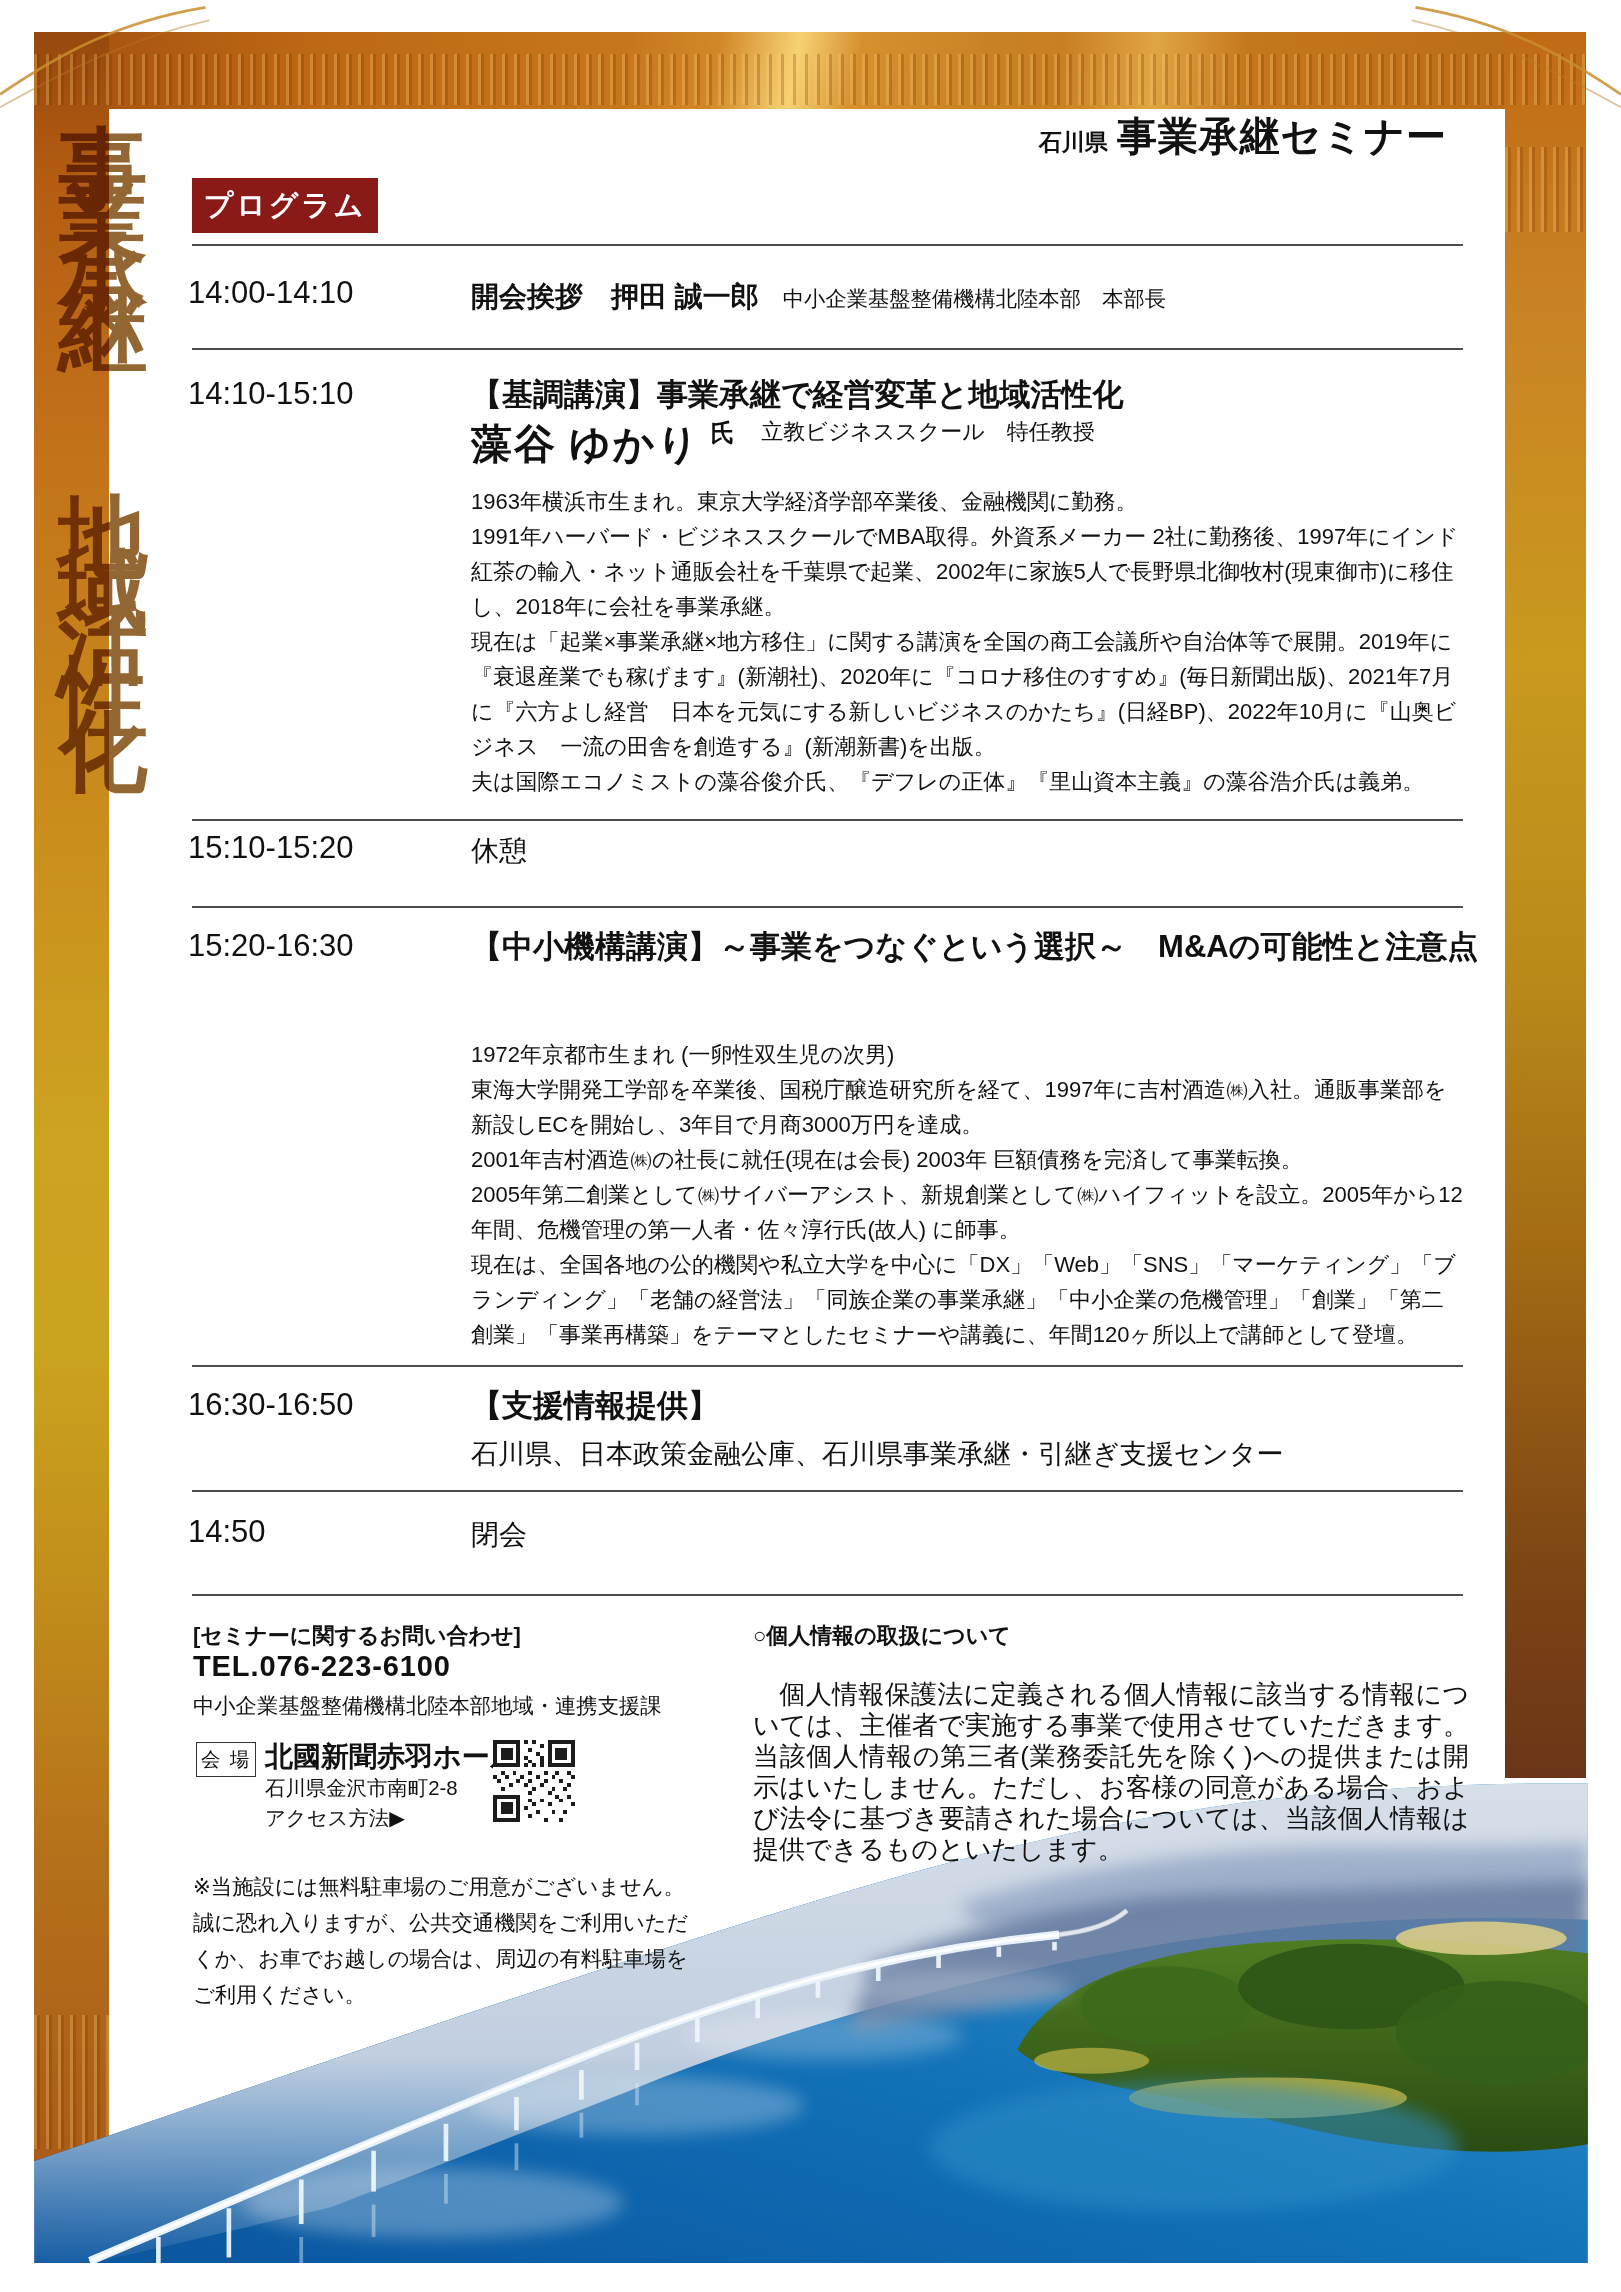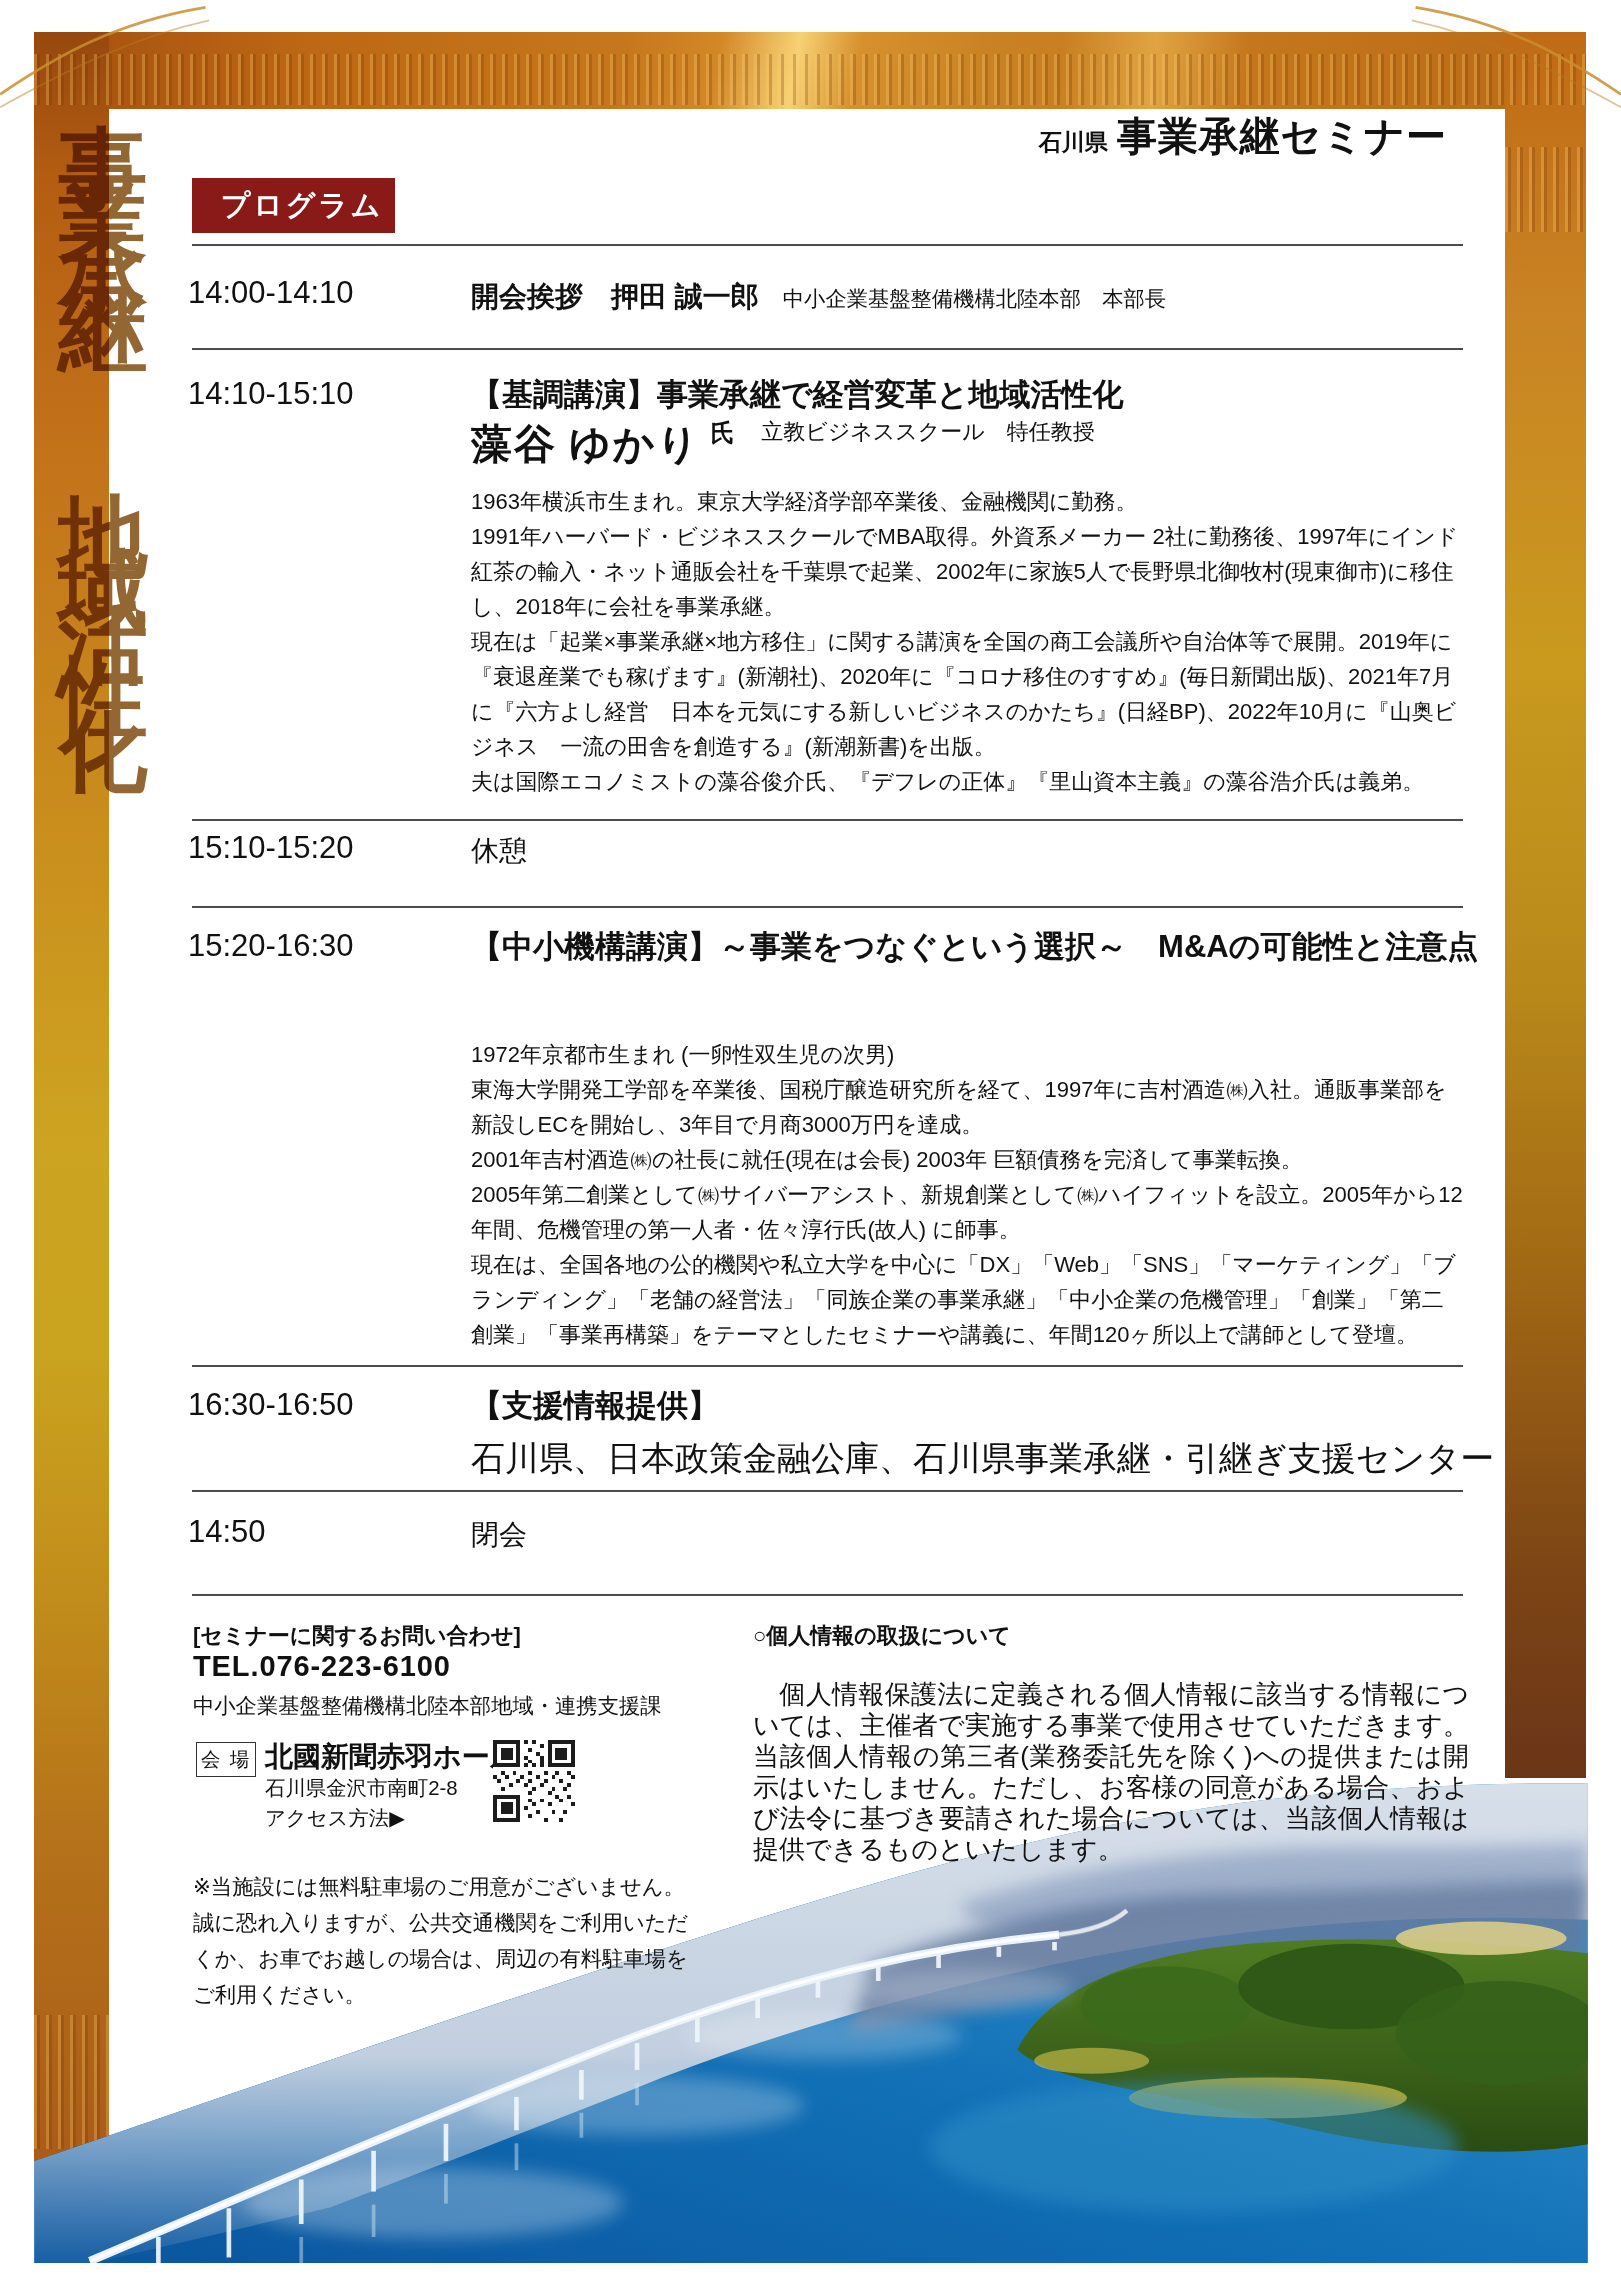--- a/index.html
+++ b/index.html
@@ -16,41 +16,41 @@
   .dash{background:repeating-linear-gradient(90deg,rgba(255,205,110,.30) 0 2.8px,rgba(115,45,0,.25) 2.8px 5.6px,transparent 5.6px 12px);}
   .sweep{left:34px;top:32px;width:1552px;height:77px;
     background:linear-gradient(100deg,transparent 38%,rgba(255,195,80,.18) 44%,rgba(255,224,130,.85) 49%,rgba(255,195,80,.25) 53%,transparent 61%),
                linear-gradient(95deg,transparent 66%,rgba(255,215,110,.45) 72%,transparent 78%);}
   
   .side-title{left:58px;top:52px;writing-mode:vertical-rl;text-orientation:upright;
     font-family:"Liberation Serif","DejaVu Serif",serif;font-weight:600;
     font-size:89px;letter-spacing:54px;color:#8a5a22;opacity:.92;mix-blend-mode:multiply;line-height:1;}
   
   .badge{left:192px;top:178px;width:186px;height:55px;background:#8a1a17;color:#fff;
-    display:flex;align-items:center;justify-content:center;font-size:29px;font-weight:700;letter-spacing:2.8px;padding-left:17px;}
+    display:flex;align-items:center;justify-content:center;font-size:29px;font-weight:700;letter-spacing:2.8px;}
   .main-title{right:174px;top:109px;display:flex;align-items:baseline;gap:9.3px;
     font-family:"Liberation Serif","DejaVu Serif",serif;}
   .main-title .region{font-size:23px;font-weight:700;}
   .main-title .ttl{font-size:40px;font-weight:700;letter-spacing:0.9px;}
   .rule{left:192px;width:1271px;height:1.9px;background:#4c4c4c;}
   
   .time{left:188px;font-size:31px;font-weight:400;white-space:nowrap;}
   .rowtitle{left:471px;font-size:31px;font-weight:700;white-space:nowrap;}
   .rowline{left:471px;display:flex;align-items:baseline;gap:24px;white-space:nowrap;}
   .rowline .t{font-size:28px;font-weight:700;}
   .rowline .n{font-size:21.3px;font-weight:500;}
   .speaker{left:471px;display:flex;align-items:flex-start;gap:10px;white-space:nowrap;
     font-family:"Liberation Serif","DejaVu Serif",serif;}
   .speaker .nm{font-size:41px;font-weight:700;letter-spacing:1.9px;}
   .speaker .hn{font-size:24px;font-weight:600;}
   .speaker .st{font-size:22px;font-weight:500;margin-left:16.7px;font-family:"Liberation Sans","DejaVu Sans",sans-serif;}
   .bio{left:471px;width:992px;font-size:22px;line-height:35px;}
   .bio p{margin:0;}
   .plain{left:471px;font-size:28px;font-weight:500;white-space:nowrap;}
-  .subtitle{left:471px;font-size:34px;font-weight:500;white-space:nowrap;}
+  .subtitle{left:471px;font-size:27px;font-weight:500;white-space:nowrap;}
   
   .f-head{left:193px;top:1621px;font-size:22px;font-weight:700;}
   .f-tel{left:193px;top:1650px;font-size:29px;font-weight:600;letter-spacing:0.9px;}
   .f-dept{left:193px;top:1691px;font-size:21.3px;}
   .venue-box{left:196px;top:1742px;width:58px;height:33px;border:1.9px solid #333;
     display:flex;align-items:center;justify-content:center;font-size:19.5px;letter-spacing:1.9px;}
   .venue-name{left:265px;top:1738px;font-size:28px;font-weight:700;}
   .venue-addr{left:265px;top:1774px;font-size:20.4px;}
   .venue-access{left:265px;top:1804px;font-size:20.4px;}
   .qr{left:493px;top:1740px;width:82px;height:82px;}

